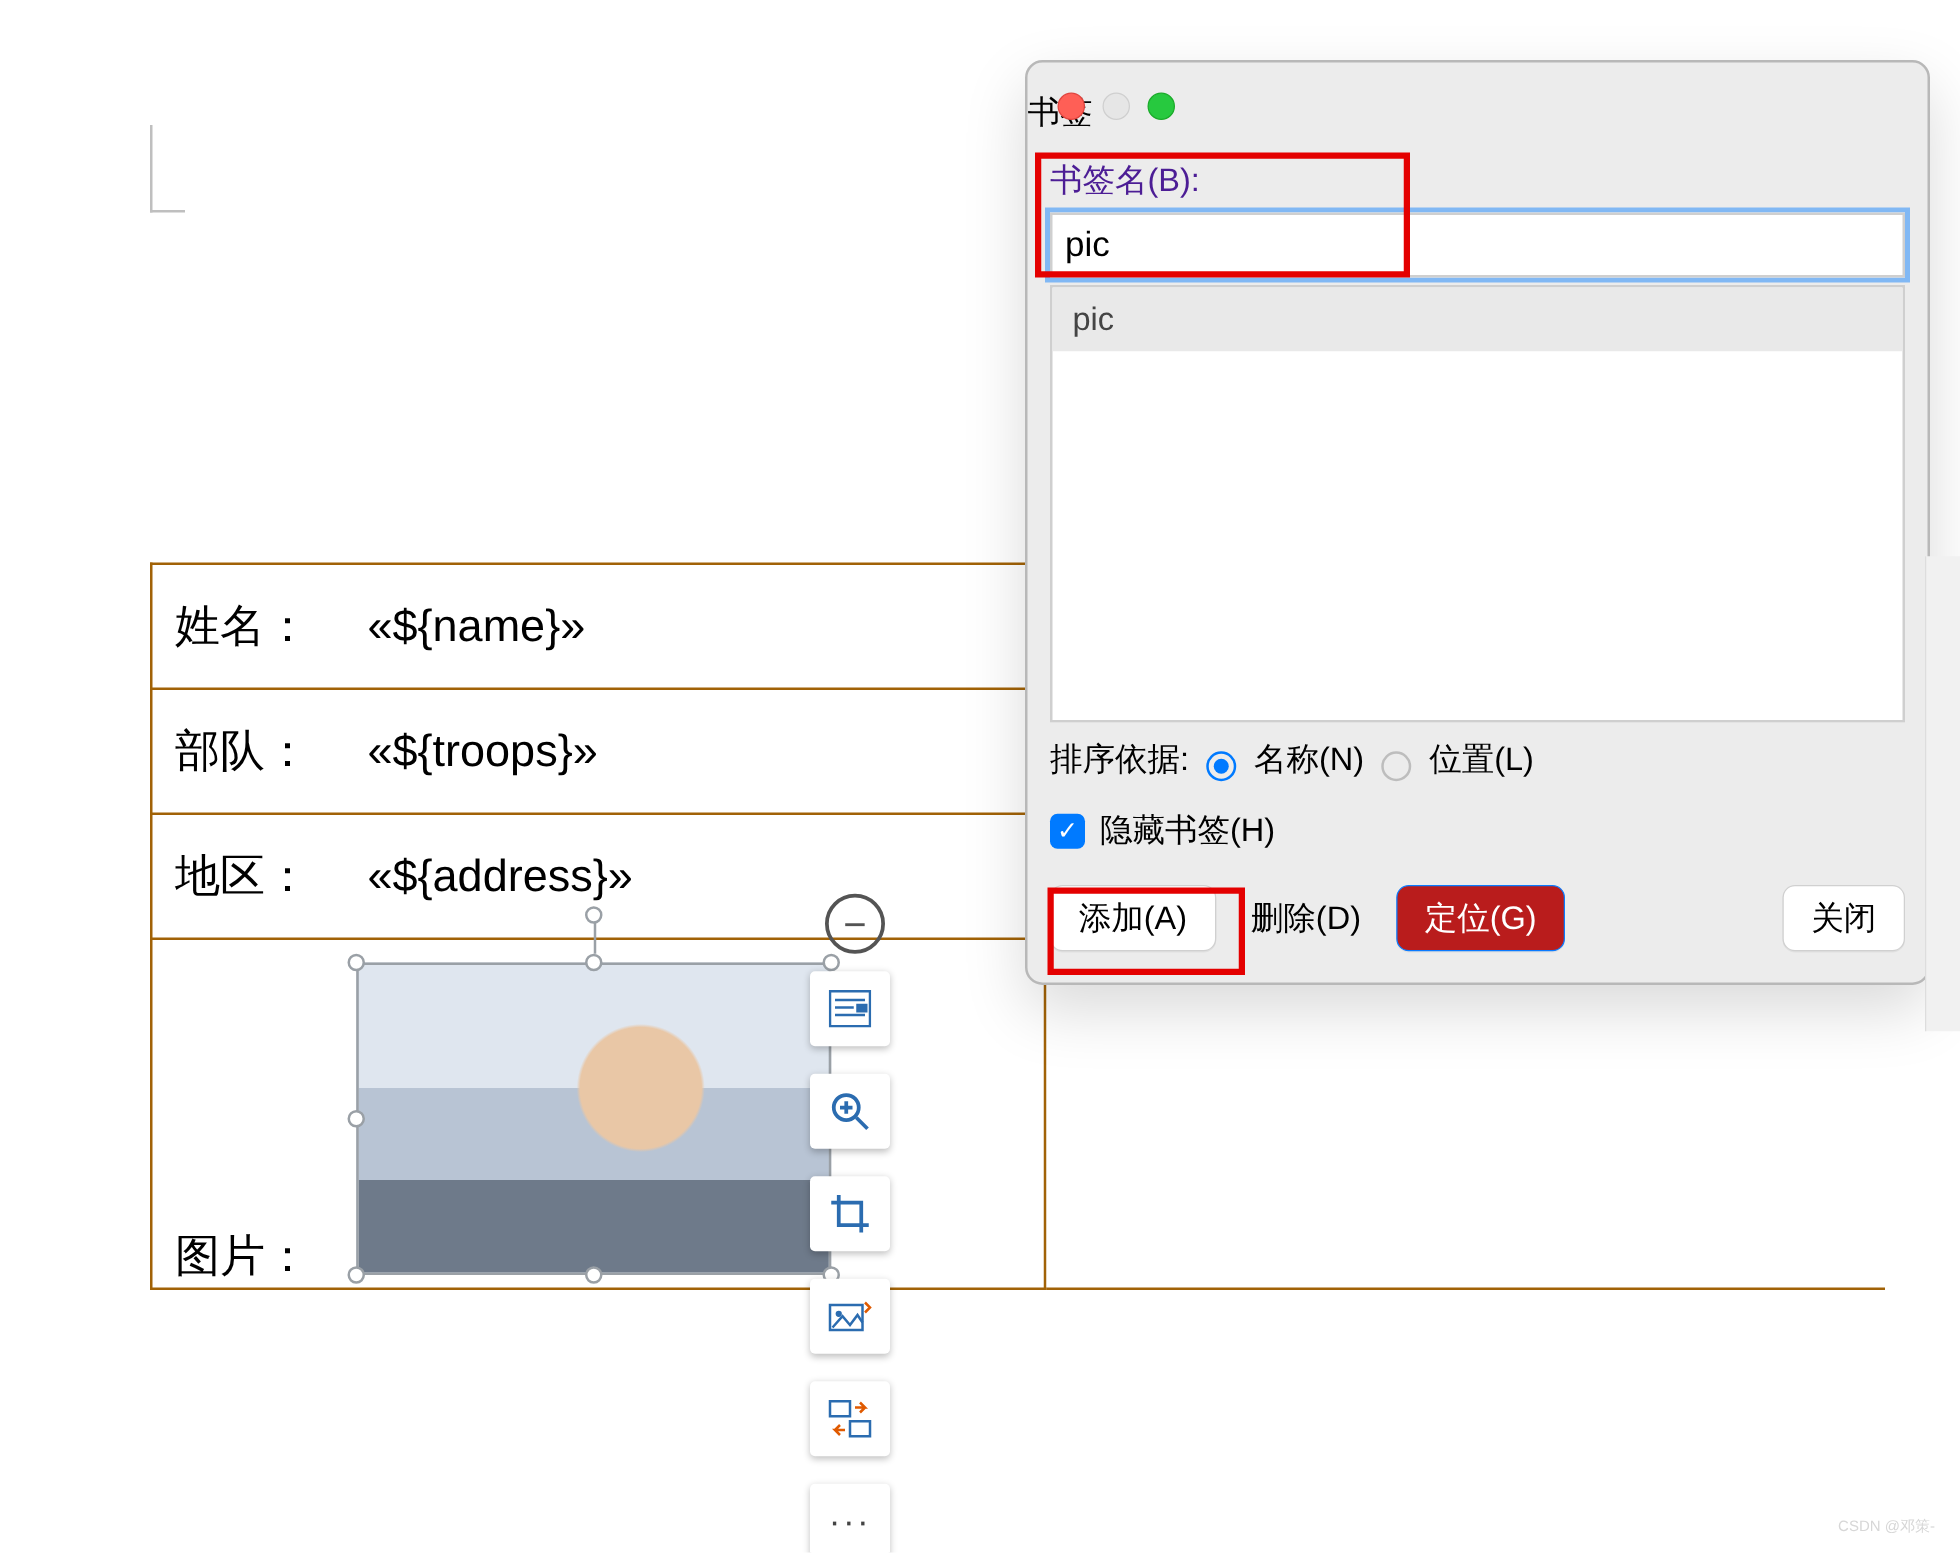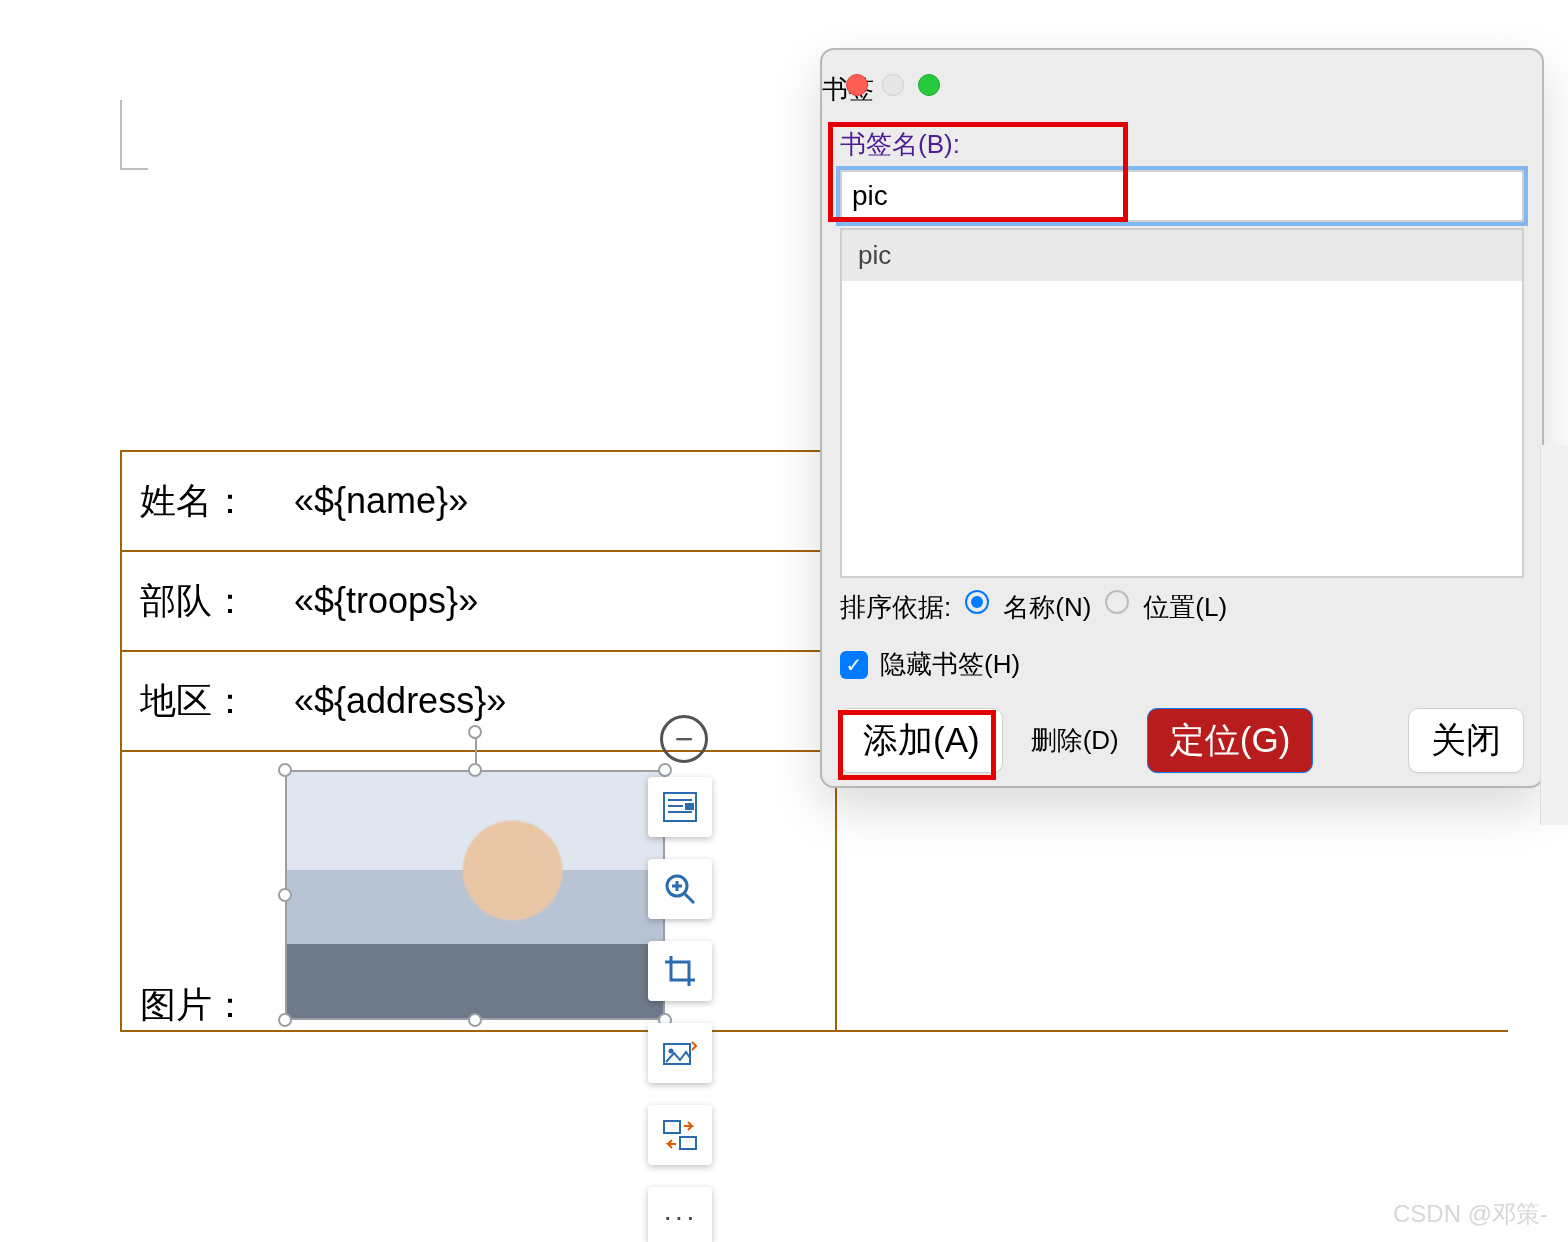--- a/index.html
+++ b/index.html
@@ -76,45 +76,45 @@
     width:100%; height:52px; font-size:28px; padding:4px 10px;
     border:2px solid #cfcfcf; background:#fff;
     box-shadow:0 0 0 4px rgba(0,122,255,.45); outline:none;
   }
   .bm-list{
     width:100%; height:350px; background:#fff; border:2px solid #cfcfcf;
     margin-top:6px; overflow:auto;
   }
   .bm-item{ font-size:26px; padding:10px 16px; background:#e9e9e9; color:#444; }
 
-  .sort-row{ display:flex; align-items:flex-start; gap:14px; font-size:26px; margin-top:12px; }
+  .sort-row{ display:flex; align-items:flex-end; gap:14px; font-size:26px; margin-top:12px; }
   .radio{ width:24px; height:24px; border-radius:50%; border:2px solid #bdbdbd; display:inline-flex; align-items:center; justify-content:center; }
   .radio.checked{ border-color:#007aff; }
   .radio.checked::after{ content:""; width:12px; height:12px; border-radius:50%; background:#007aff; }
 
   .hide-row{ display:flex; align-items:center; gap:12px; font-size:26px; margin-top:22px; }
   .chk{ width:28px; height:28px; border-radius:6px; background:#007aff; display:inline-flex; align-items:center; justify-content:center; color:#fff; font-size:20px; }
 
   .btn-row{ display:flex; align-items:center; gap:28px; margin-top:26px; }
   .mac-btn{
-    font-size:35px; padding:8px 22px; border-radius:10px; background:#fff;
+    font-size:26px; padding:8px 22px; border-radius:10px; background:#fff;
     border:1px solid #d0d0d0; box-shadow:0 1px 0 rgba(0,0,0,.05);
   }
   .mac-btn.primary{ background:#b91c1c; color:#fff; border-color:#0a7bff; }
   .btn-row .spacer{ flex:1; }
 
   
   .ann{ position:absolute; border:5px solid #e40000; pointer-events:none; }
   .ann-a{ left:828px; top:122px; width:300px; height:100px; }
   .ann-b{ left:838px; top:710px; width:158px; height:70px; }
 
   
   .peek{ position:absolute; right:0; top:445px; width:28px; height:380px; background:#f1f1f1; border-left:1px solid #ddd; }
 
-  .watermark{ position:absolute; right:20px; bottom:12px; font-size:24px; color:#d7d7d7; }
+  .watermark{ position:absolute; right:20px; bottom:12px; font-size:12px; color:#d7d7d7; }
 </style>
 </head>
 <body>
 
 <div class="doc-edge-marker"></div>
 
 <table class="doc-table">
   <tbody>
       <tr>
     <td class="lbl">姓名：</td>

